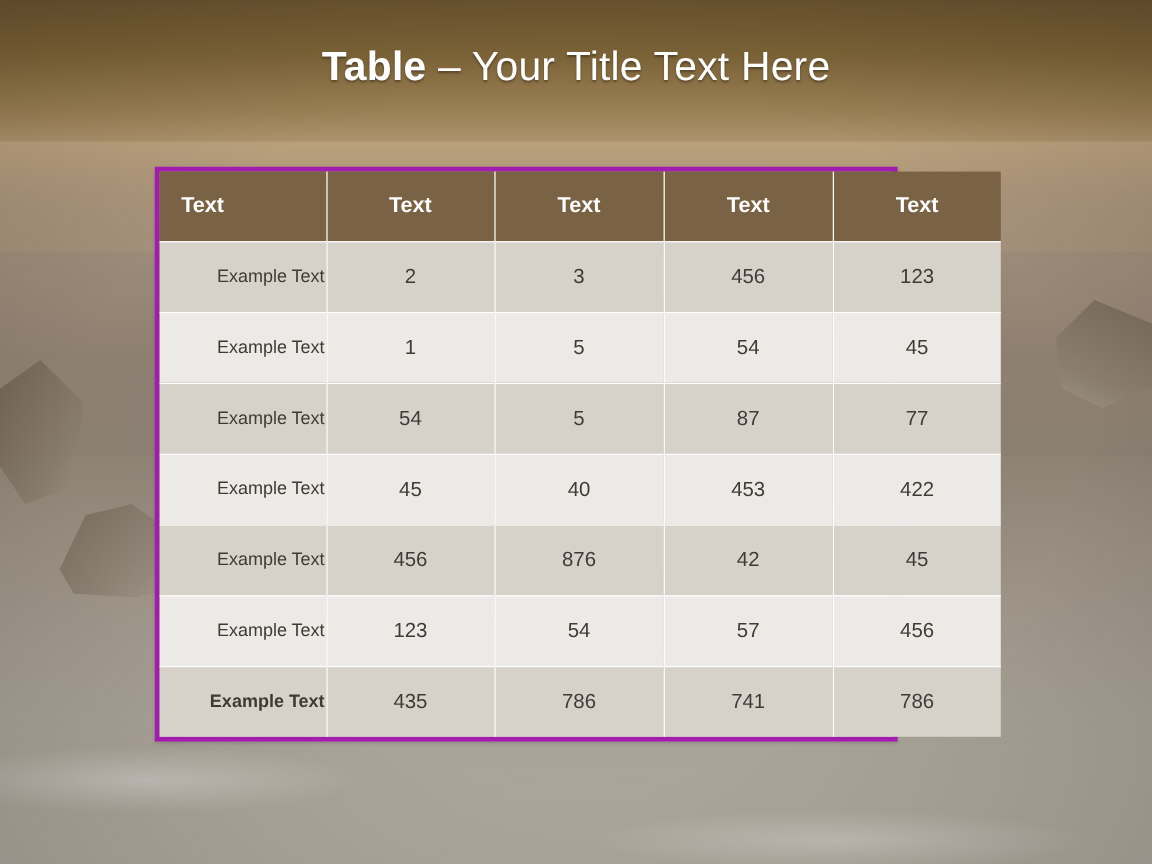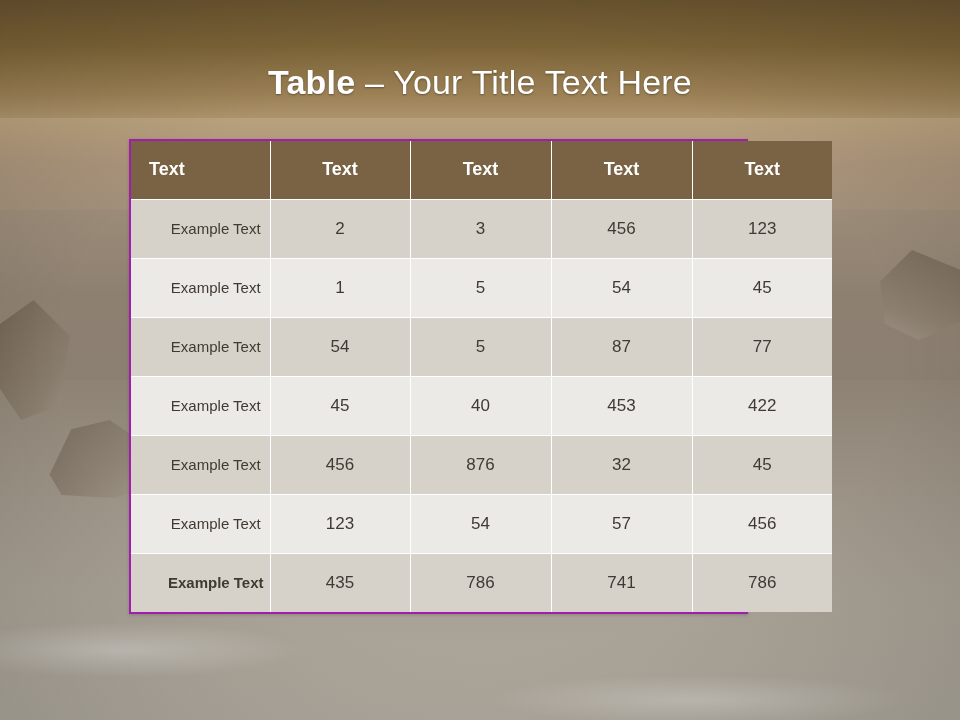--- a/index.html
+++ b/index.html
@@ -97,21 +97,21 @@
     left: 0; top: 0;
     width: 960px;
     height: 720px;
     background: radial-gradient(ellipse 760px 520px at 480px 360px, rgba(0,0,0,0) 55%, rgba(0,0,0,0.16) 100%);
   }
 
   
   .title {
     position: absolute;
     left: 0;
-    top: 62px;
+    top: 36px;
     width: 960px;
     text-align: center;
     color: #ffffff;
     font-size: 34px;
     line-height: 40px;
     letter-spacing: 0.2px;
     text-shadow: 0 1px 2px rgba(0,0,0,0.35);
     white-space: nowrap;
   }
   .title .strong {
@@ -120,21 +120,21 @@
   .title .light {
     font-weight: normal;
   }
 
   
   .table-wrap {
     position: absolute;
     left: 129px;
     top: 139px;
     width: 619px;
-    border: 2px solid #a21caf;
+    border: 4px solid #a21caf;
     box-sizing: border-box;
     box-shadow: 0 1px 3px rgba(0,0,0,0.18);
   }
   table.data {
     border-collapse: collapse;
     width: 701px;
     table-layout: fixed;
   }
   table.data col.c0 { width: 139px; }
   table.data col.c1 { width: 140px; }
@@ -164,21 +164,21 @@
     font-size: 17px;
     color: #3f3a33;
     border-right: 1px solid #ffffff;
     border-top: 1px solid #ffffff;
     text-align: center;
     vertical-align: middle;
     box-sizing: border-box;
   }
   table.data tbody td:last-child { border-right: none; }
   table.data tbody td.first {
-    text-align: center;
+    text-align: right;
     padding-left: 32px;
     font-size: 15px;
     color: #403a33;
   }
   table.data tbody tr.shade td { background: #d6d2ca; }
   table.data tbody tr.plain td { background: #eceae6; }
   table.data tbody tr.total td {
     background: #d6d2ca;
     font-weight: normal;
   }
@@ -249,21 +249,21 @@
           <td class="first">Example Text</td>
           <td>45</td>
           <td>40</td>
           <td>453</td>
           <td>422</td>
         </tr>
         <tr class="shade">
           <td class="first">Example Text</td>
           <td>456</td>
           <td>876</td>
-          <td>32</td>
+          <td>42</td>
           <td>45</td>
         </tr>
         <tr class="plain">
           <td class="first">Example Text</td>
           <td>123</td>
           <td>54</td>
           <td>57</td>
           <td>456</td>
         </tr>
         <tr class="total">

